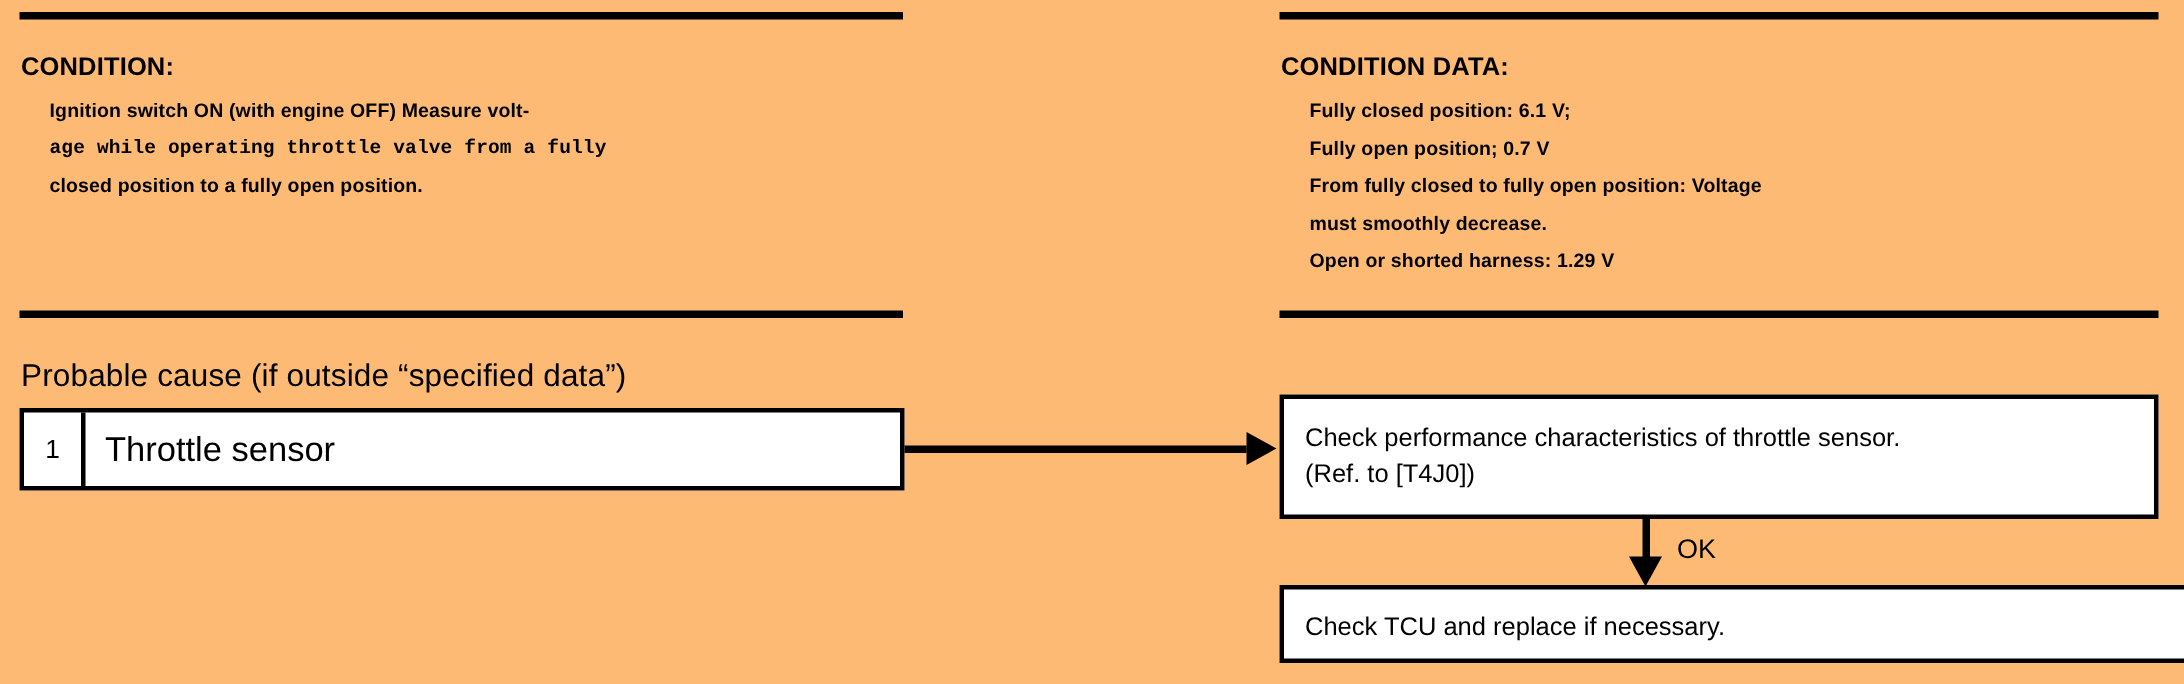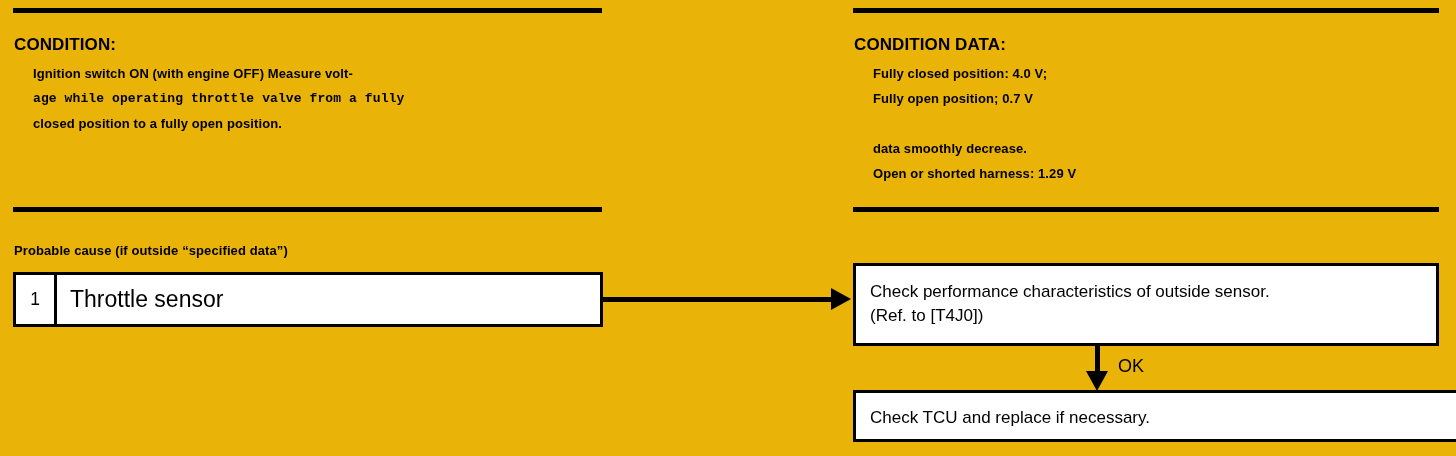--- a/index.html
+++ b/index.html
@@ -9,21 +9,21 @@
     background: #ffffff;
   }
   body {
     font-family: "Liberation Sans", sans-serif;
     color: #000000;
   }
   #page {
     position: relative;
     width: 1456px;
     height: 456px;
-    background: #eab308;
+    background: #fdba74;
     overflow: hidden;
   }
 
   
   .rule {
     position: absolute;
     background: #000000;
     height: 5px;
   }
   .box {
@@ -42,22 +42,22 @@
   
   .heading {
     font-size: 17px;
     font-weight: bold;
   }
   .body-bold {
     font-size: 13px;
     font-weight: bold;
   }
   .plain {
-    font-size: 13px;
-    font-weight: bold;
+    font-size: 21px;
+    font-weight: normal;
   }
 
   
   #cause-table {
     left: 13px;
     top: 272px;
     width: 590px;
     height: 55px;
   }
   #cause-table-divider {
@@ -152,29 +152,30 @@
     <div id="cause-label">Throttle sensor</div>
   </div>
 
   <div class="arrow-h-line" style="left:603px; top:297px; width:228px;"></div>
   <div class="arrow-h-head" style="left:831px; top:288px;"></div>
 
   <div class="rule" style="left:853px; top:8px; width:586px;"></div>
 
   <div class="txt heading" style="left:854px; top:32px;">CONDITION DATA:</div>
 
-  <div class="txt body-bold" style="left:873px; top:61px;">Fully closed position: 4.0 V;</div>
+  <div class="txt body-bold" style="left:873px; top:61px;">Fully closed position: 6.1 V;</div>
   <div class="txt body-bold" style="left:873px; top:86px;">Fully open position; 0.7 V</div>
-  <div class="txt body-bold" style="left:873px; top:136px;">data smoothly decrease.</div>
+  <div class="txt body-bold" style="left:873px; top:111px;">From fully closed to fully open position: Voltage</div>
+  <div class="txt body-bold" style="left:873px; top:136px;">must smoothly decrease.</div>
   <div class="txt body-bold" style="left:873px; top:161px;">Open or shorted harness: 1.29 V</div>
 
   <div class="rule" style="left:853px; top:207px; width:586px;"></div>
 
   <div class="box" style="left:853px; top:263px; width:586px; height:83px;">
-    <div class="flow-box-text" style="left:14px; top:14px;">Check performance characteristics of outside sensor.
+    <div class="flow-box-text" style="left:14px; top:14px;">Check performance characteristics of throttle sensor.
 (Ref. to [T4J0])</div>
   </div>
 
   <div class="arrow-v-line" style="left:1095px; top:346px; height:28px;"></div>
   <div class="arrow-v-head" style="left:1086px; top:371px;"></div>
   <div id="ok-label" style="left:1118px; top:356px;">OK</div>
 
   <div class="box" style="left:853px; top:390px; width:702px; height:52px;">
     <div class="flow-box-text" style="left:14px; top:13px;">Check TCU and replace if necessary.</div>
   </div>

